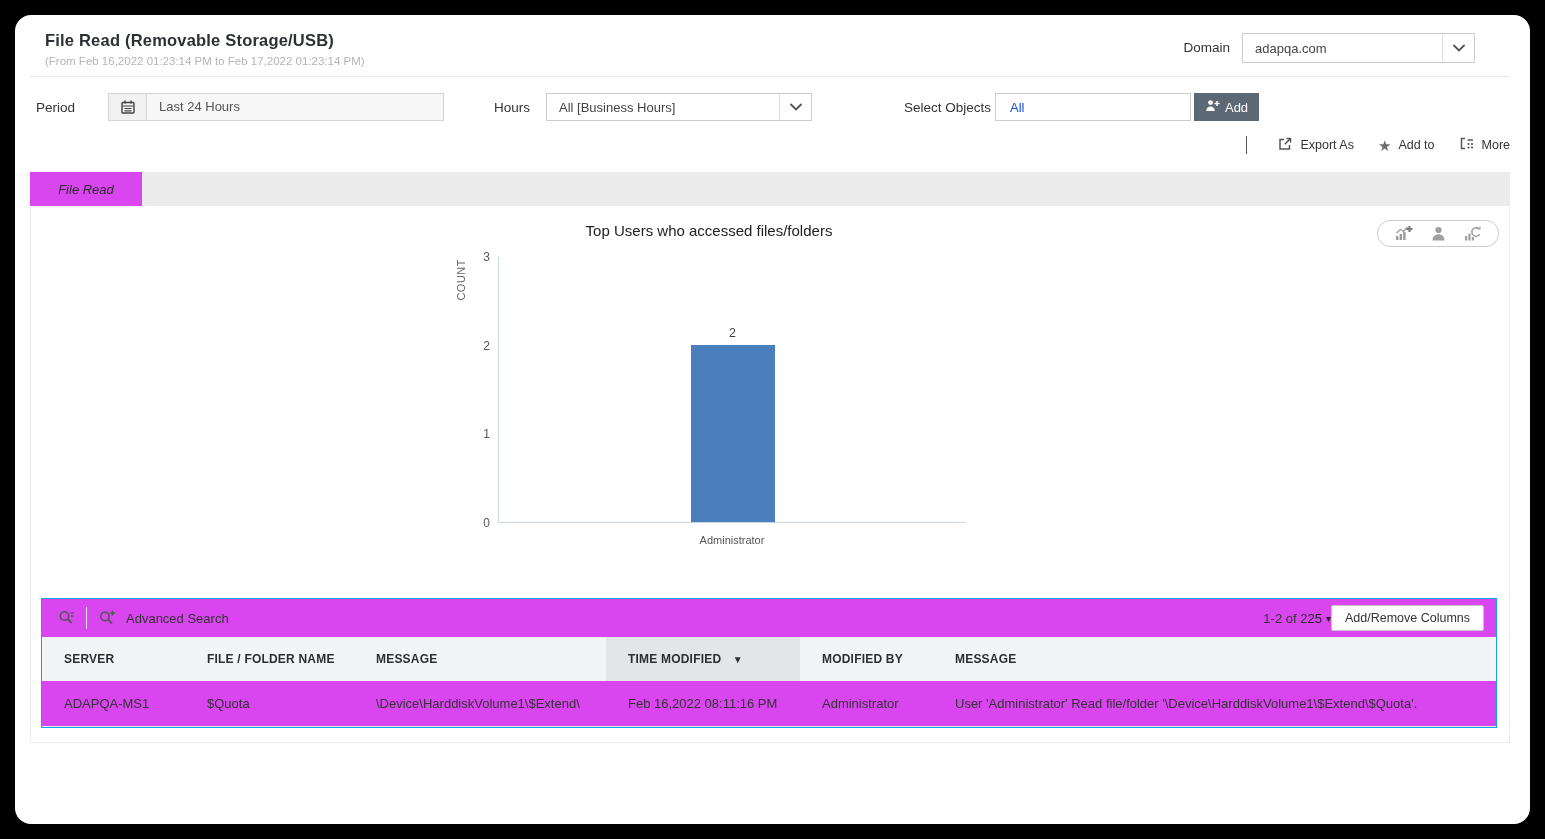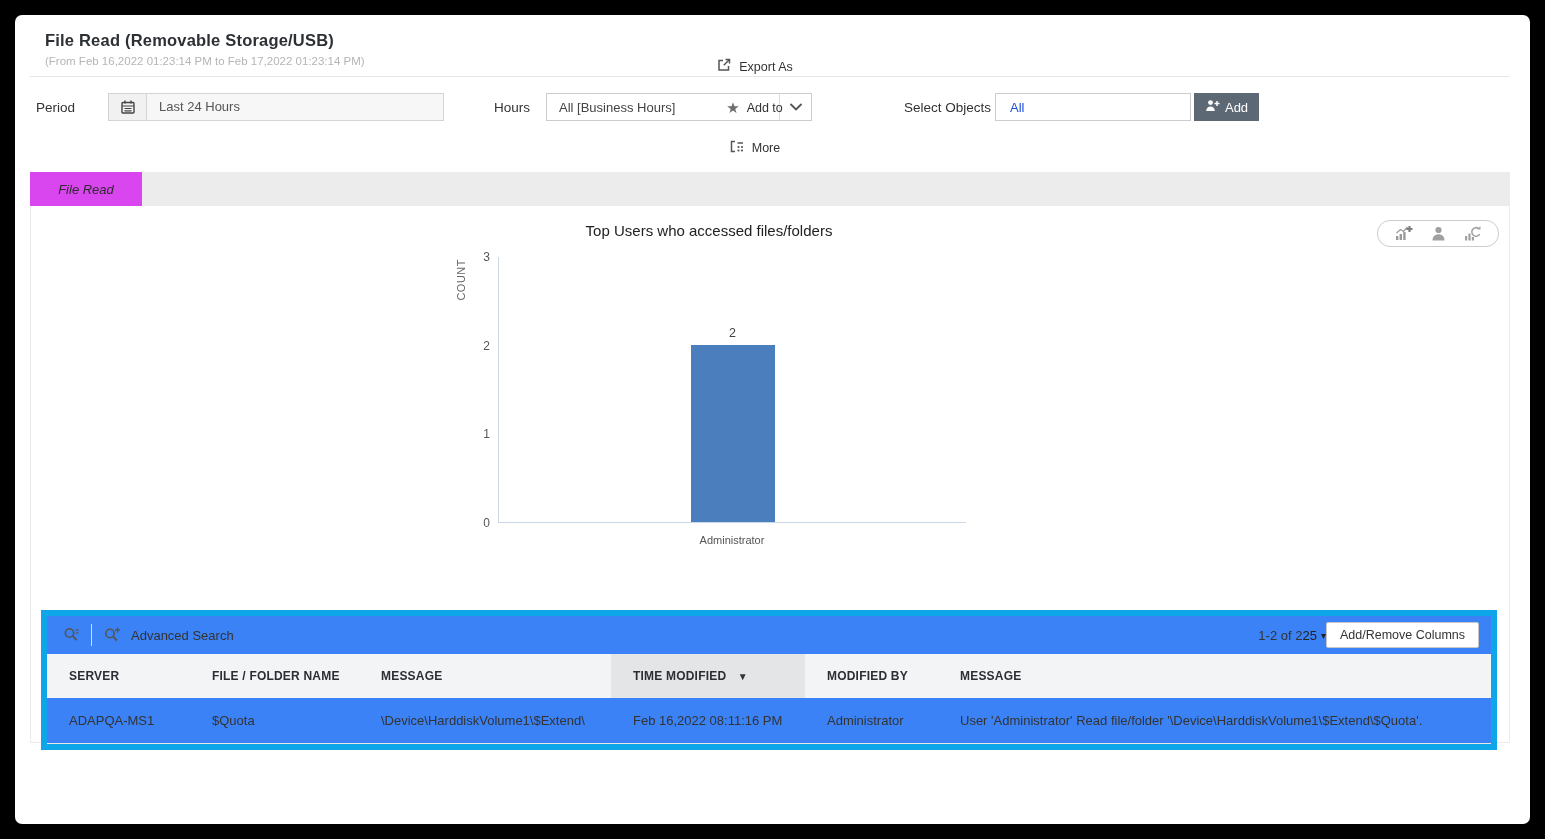--- a/index.html
+++ b/index.html
@@ -1,19 +1,19 @@
 <!DOCTYPE html>
 <html><head>
 <meta charset="utf-8">
 <style>
   * { box-sizing: border-box; margin: 0; padding: 0; }
   html, body { width: 1545px; height: 839px; }
   body { background: #000; font-family: "Liberation Sans", sans-serif; position: relative; }
   .screen { position: absolute; left: 15px; top: 15px; width: 1515px; height: 809px;
-            background: #fff; border-radius: 7px; overflow: hidden; }
+            background: #fff; border-radius: 16px; overflow: hidden; }
 
   
   .page-header { margin: 0 20px 0 15px; padding: 16px 35px 0 15px; height: 62px;
                  border-bottom: 1px solid #e7e7e7; display: flex; justify-content: space-between; }
   .page-title { font-size: 16.5px; font-weight: bold; color: #2d3034; letter-spacing: .2px; }
   .page-subtitle { font-size: 11.5px; color: #b5b5b5; margin-top: 5px; }
   .domain-group { display: flex; align-items: flex-start; gap: 12px; padding-top: 2px; }
   .domain-group .lbl { font-size: 13.5px; color: #333; line-height: 30px; }
   .select-box { display: flex; align-items: center; border: 1px solid #ccc; height: 30px;
                 background: #fff; cursor: pointer; }
@@ -36,21 +36,21 @@
   .hours-select .select-value { flex: 1; }
   .lbl-objects { margin-left: 92px; margin-right: 4px; }
   .objects-input { width: 196px; height: 28px; border: 1px solid #ccc; font-size: 13px;
                    color: #1d4ed8; padding: 0 14px; background: #fff; }
   .add-btn { margin-left: 3px; width: 65px; height: 28px; background: #5c6874; border: none;
              color: #fff; font-size: 13px; display: flex; align-items: center; justify-content: center;
              gap: 5px; cursor: pointer; }
 
   
   .action-row { display: flex; justify-content: flex-end; align-items: center; gap: 24px;
-                margin-top: 12px; padding-right: 36px; height: 24px; flex-direction: column; }
+                margin-top: 12px; padding-right: 20px; height: 24px; }
   .action-sep { width: 1px; height: 18px; background: #555; margin-right: 6px; }
   .action-btn { display: flex; align-items: center; gap: 7px; font-size: 12.5px; color: #333;
                 background: none; border: none; cursor: pointer; font-family: inherit; }
   .star-glyph { color: #6e6e6e; font-size: 15px; line-height: 1; }
 
   
   .tab-strip { margin: 15px 20px 0 15px; height: 34px; background: #ececec; display: flex; }
   .tab { width: 112px; height: 34px; display: flex; align-items: center; justify-content: center;
          font-size: 13px; color: #2c2c2c; cursor: pointer; }
   .tab.active { background: #d946ef; font-style: italic; }
@@ -74,21 +74,21 @@
   .bar-value { position: absolute; top: -19px; width: 100%; text-align: center;
                font-size: 12.5px; color: #444; }
   .y-axis-labels { position: absolute; left: 427px; top: 51px; width: 32px; height: 266px; }
   .ytick { position: absolute; right: 0; transform: translateY(50%); font-size: 12px; color: #555; }
   .y-axis-title { position: absolute; left: 424px; top: 53px; font-size: 11px; color: #666;
                   writing-mode: vertical-rl; transform: rotate(180deg); letter-spacing: .5px; }
   .chart-categories { position: absolute; left: 467px; top: 317px; width: 468px; height: 24px; }
   .cat-label { position: absolute; top: 11px; transform: translateX(-50%); font-size: 11px; color: #555; }
 
   
-  .table-card { margin: 14px 12px 0 10px; border: 6px solid #0ea5e9; background: #3b82f6; }
+  .table-card { margin: 2px 12px 0 10px; border: 1px solid #0ea5e9; background: #d946ef; }
   .table-toolbar { height: 38px; display: flex; align-items: center; padding: 0 12px; }
   .tb-icon { display: flex; align-items: center; justify-content: center; cursor: pointer; padding: 0 3px; }
   .tb-sep { width: 1px; height: 22px; background: #ddd; margin: 0 8px; }
   .adv-search-label { font-size: 13px; color: #333; margin-left: 7px; cursor: pointer; }
   .tb-right { margin-left: auto; display: flex; align-items: center; }
   .range-text { font-size: 13px; color: #333; }
   .page-size { font-size: 13px; color: #222; cursor: pointer; display: flex; align-items: center; gap: 4px; }
   .caret { font-size: 10px; color: #222; }
   .addremove-btn { border: 1px solid #c6c6c6; background: #fff; border-radius: 2px; height: 26px;
                    padding: 0 13px; font-size: 12.5px; color: #333; font-family: inherit; cursor: pointer; }
@@ -106,20 +106,31 @@
 </style>
 </head>
 <body>
 
 <div class="screen">
 
   <div class="page-header">
     <div>
       <div class="page-title">File Read (Removable Storage/USB)</div>
       <div class="page-subtitle">(From Feb 16,2022 01:23:14 PM to Feb 17,2022 01:23:14 PM)</div>
+    </div>
+    <div class="domain-group">
+      <span class="lbl">Domain</span>
+      <div class="select-box domain-select">
+        <span class="select-value">adapqa.com</span>
+        <span class="chev-box">
+          <svg width="12" height="8" viewBox="0 0 12 8">
+              <path d="M1 1.5l5 5 5-5" fill="none" stroke="#555" stroke-width="1.8" stroke-linecap="round"></path>
+            </svg>
+        </span>
+      </div>
     </div>
   </div>
 
   <div class="filter-row">
     <span class="flabel lbl-period">Period</span>
     <div class="period-box">
       <span class="cal-btn">
         <svg width="16" height="16" viewBox="0 0 16 16">
           <rect x="2" y="3.5" width="12" height="10.5" rx="1" fill="none" stroke="#444" stroke-width="1.4"></rect>
           <line x1="5" y1="1.5" x2="5" y2="4.5" stroke="#444" stroke-width="1.4"></line>

